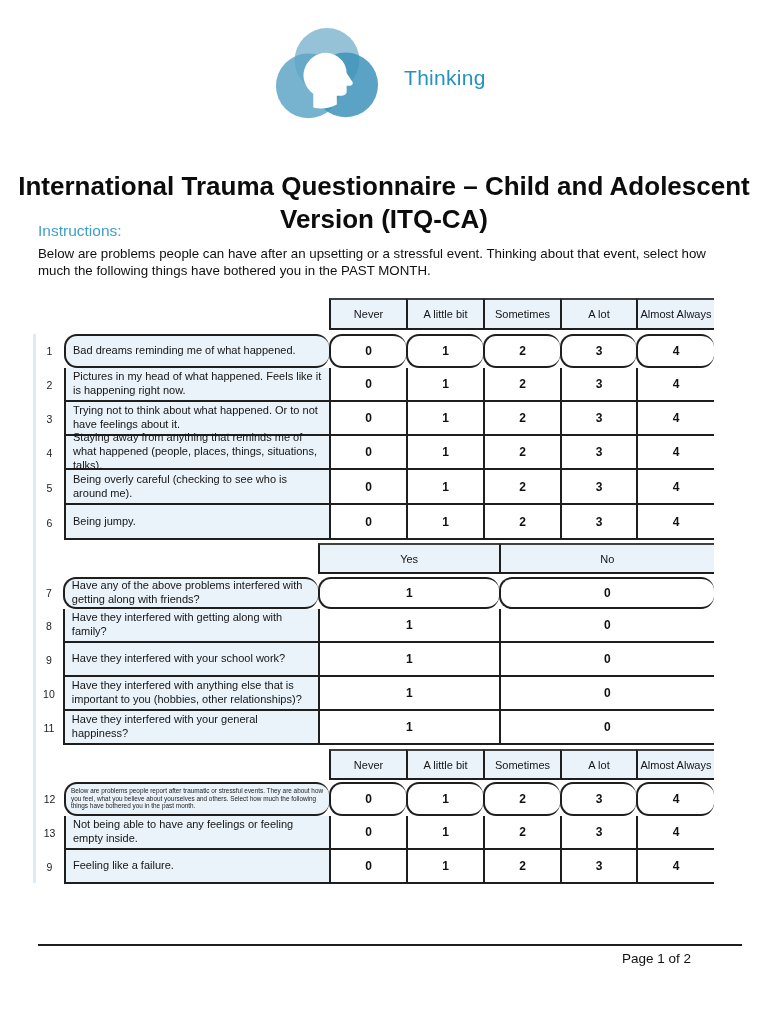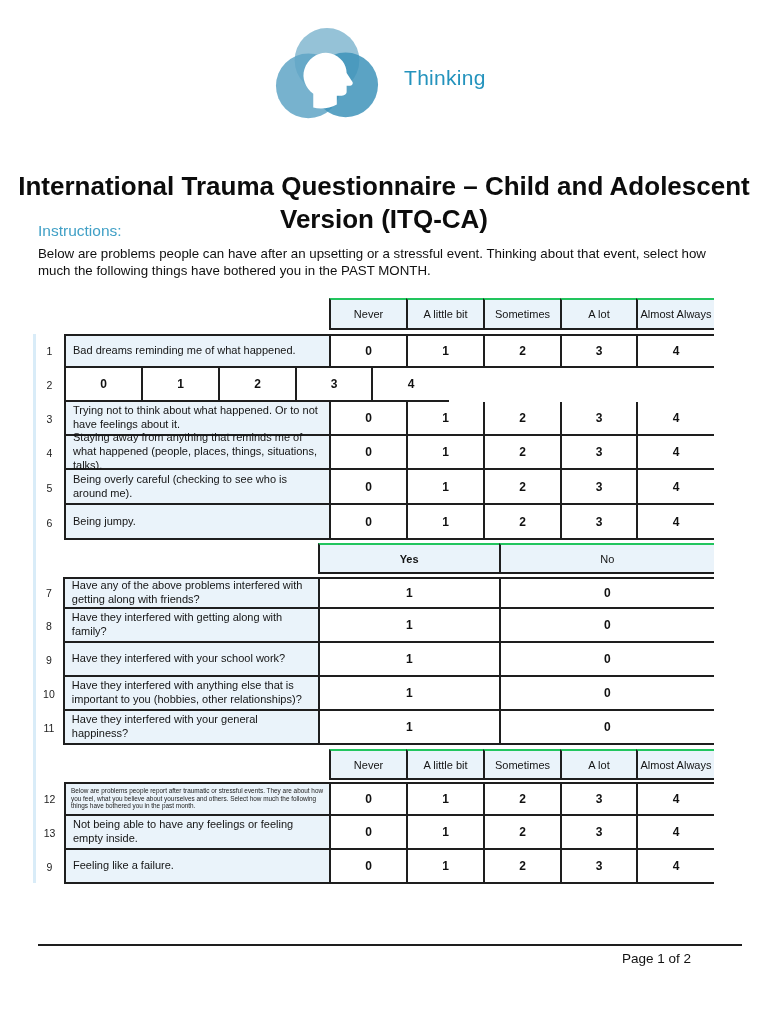--- a/index.html
+++ b/index.html
@@ -24,26 +24,26 @@
   .left-stripe { position:absolute; left:-2px; top:36px; width:3px; height:549px; background:#d9ecf8; }
 
   .trow { display:flex; width:679px; }
   .ncell { width:29px; display:flex; align-items:center; justify-content:center;
            font-size:10.5px; color:#222; background:transparent; }
   .qspacer { width:265px; }
   .qcell { width:265px; background:#eaf3fa; border-left:2px solid #1e1e1e; border-bottom:2px solid #1e1e1e;
            display:flex; align-items:center; padding:2px 7px; font-size:11px; line-height:1.25; color:#141414; }
   .vcell { background:#fff; border-left:2px solid #1e1e1e; border-bottom:2px solid #1e1e1e;
            display:flex; align-items:center; justify-content:center; font-weight:bold; font-size:12px; }
-  .hcell { background:#eaf3fa; border-left:2px solid #1e1e1e; border-top:2px solid #22c55e;
+  .hcell { background:#eaf3fa; border-left:2px solid #1e1e1e; border-top:2px solid #404040;
            border-bottom:2px solid #1e1e1e; display:flex; align-items:center; justify-content:center;
            font-size:11px; color:#141414; }
-  .first .qcell, .first .vcell { border-top:2px solid #1e1e1e; }
+  .first .qcell, .first .vcell { border-top:2px solid #1e1e1e;border-radius:13px; }
   .c77 { width:77px; } .c76 { width:76px; } .c78 { width:78px; }
-  .cyes { width:188px;font-weight:bold; } .cno { width:224px; }
+  .cyes { width:188px; } .cno { width:224px; }
   .h32 { height:32px; } .h31 { height:31px; } .h34 { height:34px; } .h35 { height:35px; }
   .gap4 { margin-top:4px; } .gap3 { margin-top:3px; } .gap2 { margin-top:2px; }
 
   .qcell.small-q { display:block; padding:3px 5px 2px 5px; }
   .tiny { font-size:6.4px; line-height:1.2; color:#222; }
   .tiny.second { margin-top:6px; }
 
   
   .footer-line { position:absolute; left:38px; top:944px; width:704px; border-top:2px solid #1e1e1e; }
   .page-label { position:absolute; top:951px; left:0; width:691px; text-align:right; font-size:13.5px; color:#111; }
@@ -89,20 +89,21 @@
         <div class="ncell">1</div>
         <div class="qcell">Bad dreams reminding me of what happened.</div>
         <div class="vcell c77">0</div>
         <div class="vcell c77">1</div>
         <div class="vcell c77">2</div>
         <div class="vcell c76">3</div>
         <div class="vcell c78">4</div>
       </div>
       <div class="trow h34">
         <div class="ncell">2</div>
+        <div class="qcell">Pictures in my head of what happened. Feels like it is happening right now.</div>
         <div class="vcell c77">0</div>
         <div class="vcell c77">1</div>
         <div class="vcell c77">2</div>
         <div class="vcell c76">3</div>
         <div class="vcell c78">4</div>
       </div>
       <div class="trow h34">
         <div class="ncell">3</div>
         <div class="qcell">Trying not to think about what happened. Or to not have feelings about it.</div>
         <div class="vcell c77">0</div>

